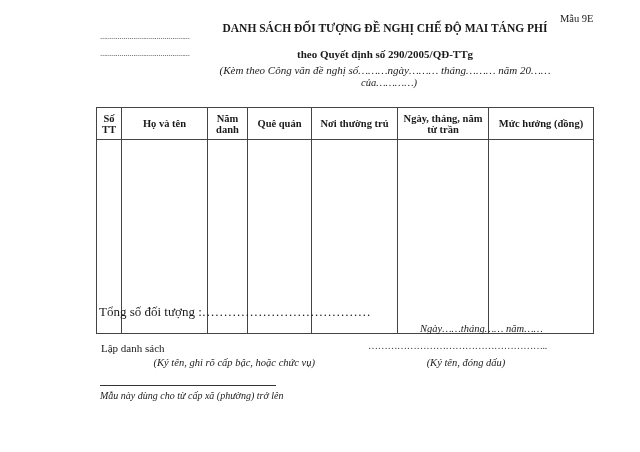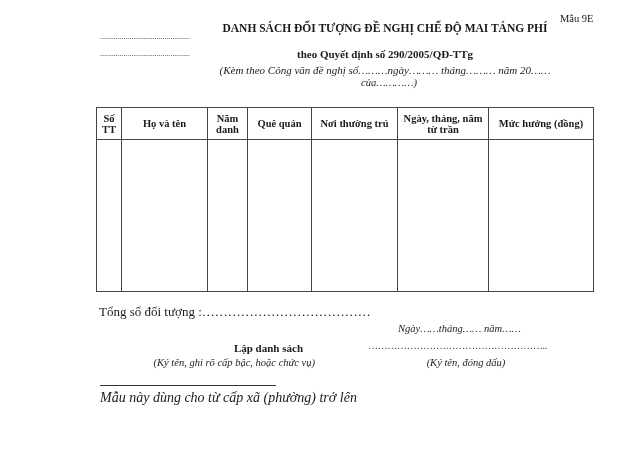--- a/index.html
+++ b/index.html
@@ -11,35 +11,35 @@
     .form-code { left: 560px; top: 13px; font-size: 10.5px; }
     .dots-line { font-size: 9px; letter-spacing: -0.3px; color: #333; white-space: nowrap; }
     .dots1 { left: 100px; top: 31px; }
     .dots2 { left: 100px; top: 48px; }
     .title { left: 200px; width: 370px; top: 22px; font-size: 11.5px; font-weight: bold; text-align: center; }
     .subtitle { left: 200px; width: 370px; top: 48px; font-size: 11px; font-weight: bold; text-align: center; }
     .attach1 { left: 200px; width: 370px; top: 64px; font-size: 11px; font-style: italic; text-align: center; white-space: nowrap; }
     .attach2 { left: 204px; width: 370px; top: 77px; font-size: 10.5px; font-style: italic; text-align: center; }
 
     table.grid {
-      position: absolute; left: 96px; top: 107px; width: 497px; height: 185px;
+      position: absolute; left: 96px; top: 107px; width: 497px; height: 227px;
       border-collapse: collapse; table-layout: fixed;
     }
     table.grid th, table.grid td { border: 1px solid #444; padding: 0; }
     table.grid th {
       height: 31px; font-size: 10.5px; font-weight: bold; text-align: center; vertical-align: middle; line-height: 11px;
     }
     .total { left: 99px; top: 304px; font-size: 13px; white-space: nowrap; }
-    .date-line { left: 398px; top: 323px; font-size: 10.5px; font-style: italic; white-space: nowrap; }
-    .maker-title { left: 88px; width: 215px; top: 342px; font-size: 11px; font-weight: bold; text-align: right; }
+    .date-line { left: 420px; top: 323px; font-size: 10.5px; font-style: italic; white-space: nowrap; }
+    .maker-title { left: 101px; width: 215px; top: 342px; font-size: 11px; font-weight: normal; text-align: left; }
     .sign-dots { left: 368px; top: 340px; font-size: 10px; letter-spacing: -0.3px; white-space: nowrap; color: #333; }
     .maker-note { left: 100px; width: 215px; top: 357px; font-size: 10.5px; font-style: italic; }
     .sign-note { left: 368px; width: 196px; top: 357px; font-size: 10.5px; font-style: italic; text-align: center; }
     .footnote-rule { left: 100px; top: 385px; width: 176px; height: 0; border-top: 1px solid #333; }
-    .footnote { left: 100px; top: 390px; font-size: 14px; font-style: italic; white-space: nowrap; }
+    .footnote { left: 100px; top: 390px; font-size: 10px; font-style: italic; white-space: nowrap; }
   </style>
 </head>
 <body>
 
 <div class="abs form-code">Mẫu 9E</div>
 <div class="abs dots-line dots1">..............................................</div>
 <div class="abs dots-line dots2">..............................................</div>
 <div class="abs title">DANH SÁCH ĐỐI TƯỢNG ĐỀ NGHỊ CHẾ ĐỘ MAI TÁNG PHÍ</div>
 <div class="abs subtitle">theo Quyết định số 290/2005/QĐ-TTg</div>
 <div class="abs attach1">(Kèm theo Công văn đề nghị số………ngày……… tháng……… năm 20……</div>

